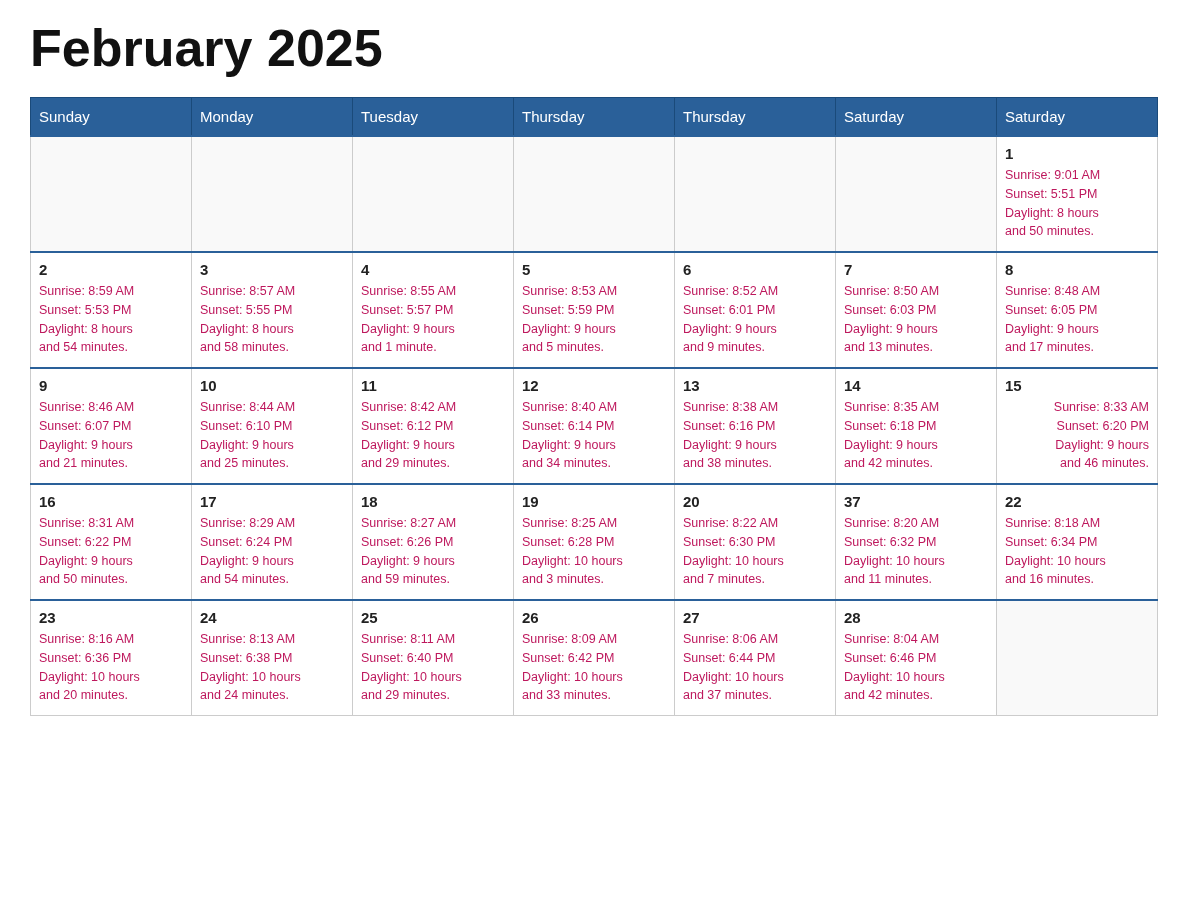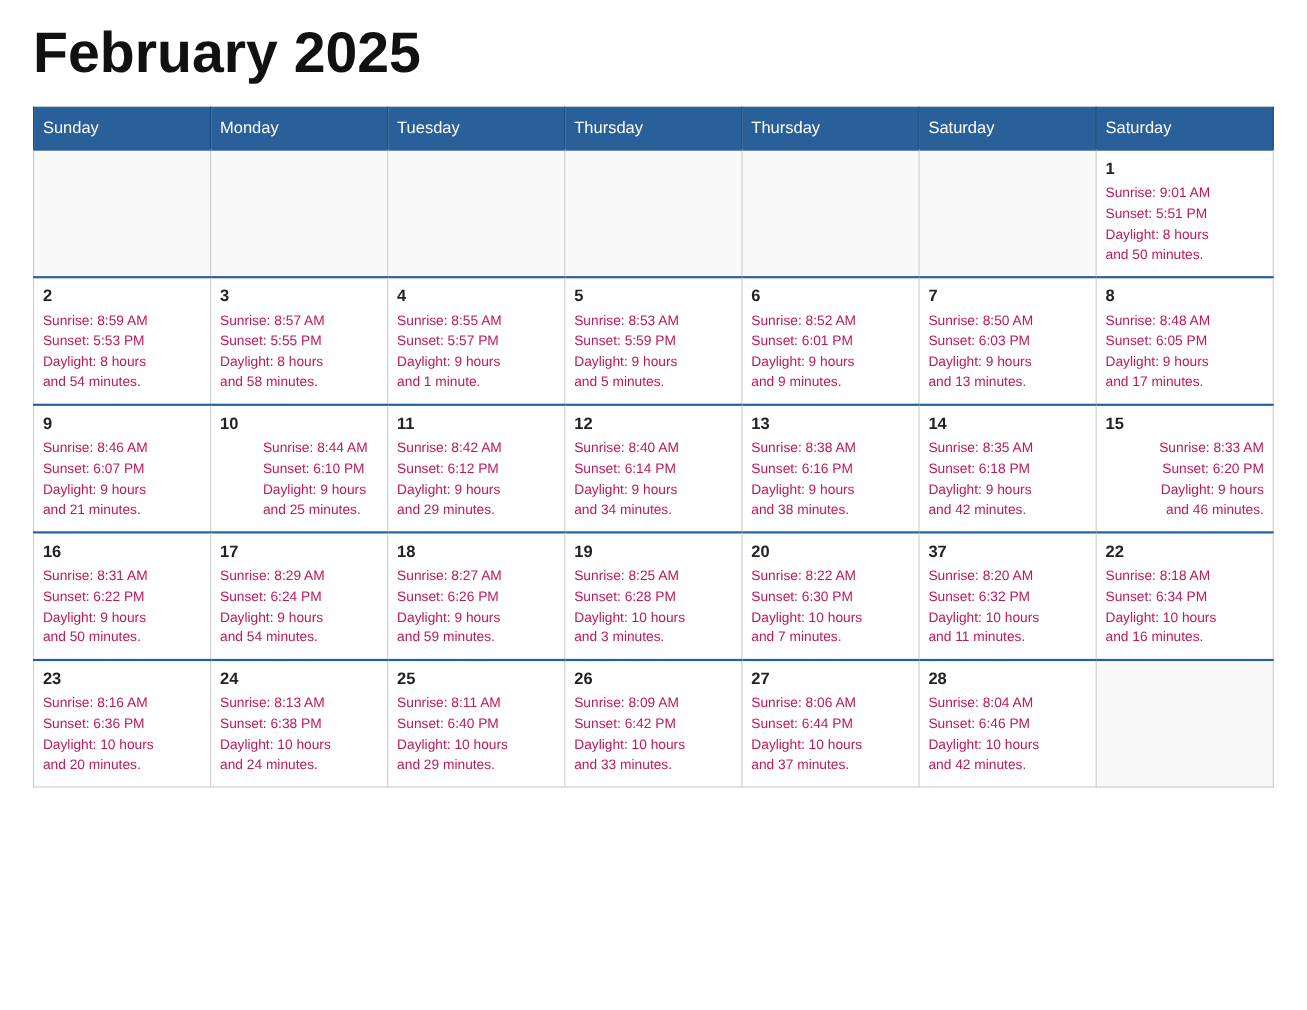--- a/index.html
+++ b/index.html
@@ -183,21 +183,21 @@
       <tr>
         <td>
           <span class="day-num">9</span>
           <div class="day-info" style="white-space: pre-line;">Sunrise: 8:46 AM
 Sunset: 6:07 PM
 Daylight: 9 hours
 and 21 minutes.</div>
         </td>
         <td>
           <span class="day-num">10</span>
-          <div class="day-info" style="white-space: pre-line; margin-left: 39px;">Sunrise: 8:44 AM
+          <div class="day-info" style="white-space: pre-line;">Sunrise: 8:44 AM
 Sunset: 6:10 PM
 Daylight: 9 hours
 and 25 minutes.</div>
         </td>
         <td>
           <span class="day-num">11</span>
           <div class="day-info" style="white-space: pre-line;">Sunrise: 8:42 AM
 Sunset: 6:12 PM
 Daylight: 9 hours
 and 29 minutes.</div>

